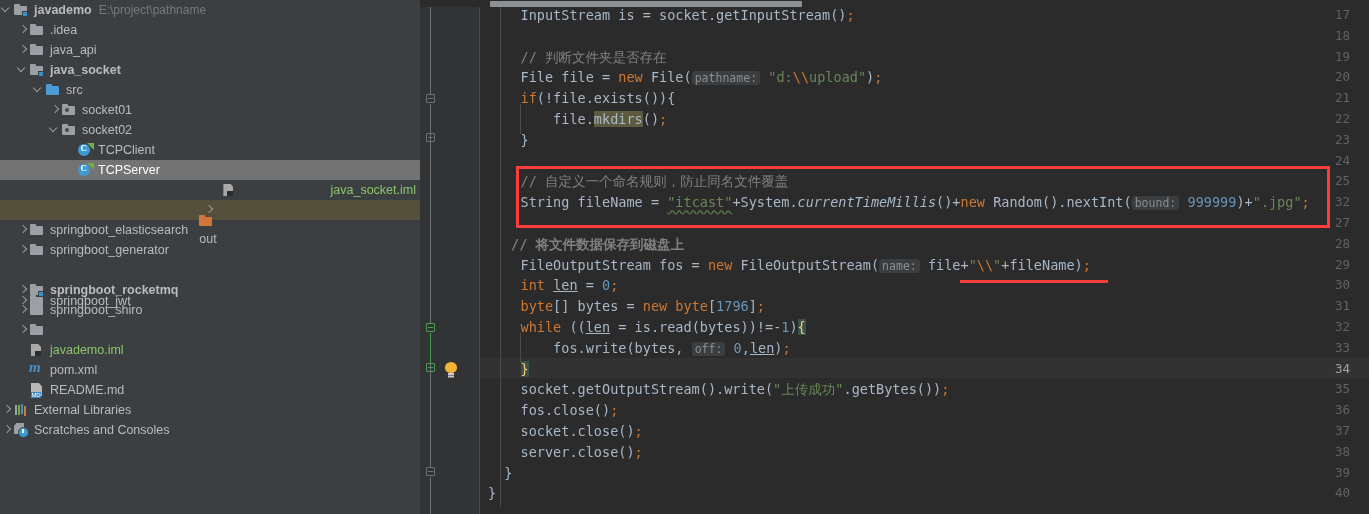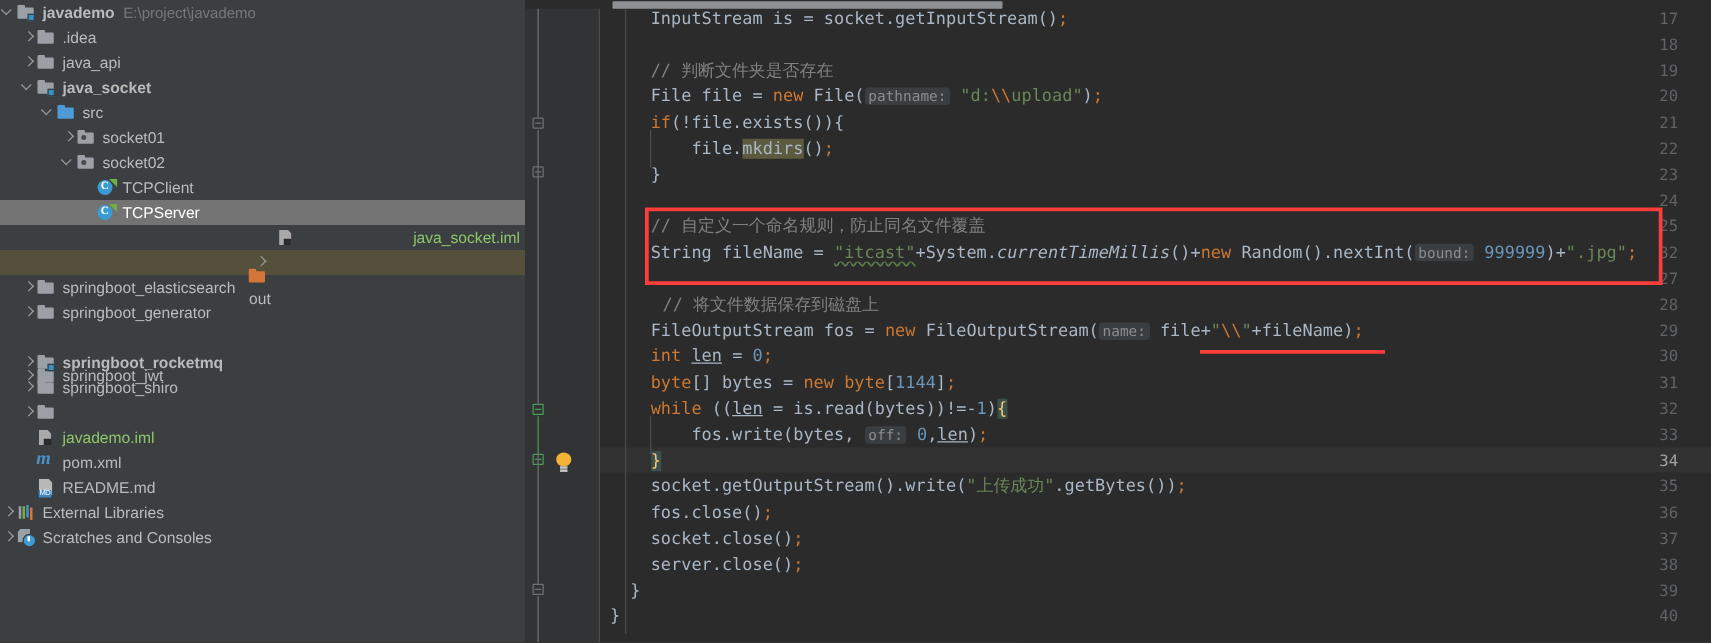--- a/index.html
+++ b/index.html
@@ -209,21 +209,21 @@
     background: #313335;
   }
   #gutter-sep {
     position: absolute; left: 59px; top: 0;
     width: 1px; height: 514px;
     background: #4B4B4B;
   }
   .linenum {
     position: absolute; right: 19px;
     width: 30px;
-    text-align: center;
+    text-align: right;
     font-size: 12.5px;
     color: #606366;
     line-height: 20.8px;
     font-family: "DejaVu Sans Mono", monospace;
   }
   .linenum.cur { color: #A1A3A5; }
   .code-line {
     position: absolute;
     left: 68px;
     height: 20.8px;
@@ -333,21 +333,21 @@
 
   <div id="sidebar">
     <div id="tree-container">
         <div class="tree-row" style="top: 0px; position: absolute; left: 0px; width: 420px;">
           <span style="display:inline-block;width:0px"></span>
           <span class="arrow down"></span>
           <span class="ico folder module">
             <span class="badge"></span>
           </span>
           <span class="lbl bold">javademo</span>
-          <span class="sub">E:\project\javademo</span>
+          <span class="sub">E:\project\pathname</span>
         </div>
         <div class="tree-row" style="top: 20px; position: absolute; left: 0px; width: 420px;">
           <span style="display:inline-block;width:16px"></span>
           <span class="arrow right"></span>
           <span class="ico folder"></span>
           <span class="lbl">.idea</span>
         </div>
         <div class="tree-row" style="top: 40px; position: absolute; left: 0px; width: 420px;">
           <span style="display:inline-block;width:16px"></span>
           <span class="arrow right"></span>
@@ -530,27 +530,27 @@
         <div class="code-line" style="top: 129.8px; left: 100.52px;">}</div>
         <div class="linenum" style="top: 150.6px;">24</div>
         <div class="code-line" style="top: 150.6px; left: 68px;"></div>
         <div class="linenum" style="top: 171.4px;">25</div>
         <div class="code-line" style="top: 171.4px; left: 100.52px;"><span class="cmt">// 自定义一个命名规则，防止同名文件覆盖</span></div>
         <div class="linenum" style="top: 192.2px;">32</div>
         <div class="code-line" style="top: 192.2px; left: 100.52px;">String fileName = <span class="str typo">"itcast"</span>+System.<span class="ital">currentTimeMillis</span>()+<span class="kw">new</span> Random().nextInt(<span class="hintbox">bound:</span> <span class="num">999999</span>)+<span class="str">".jpg"</span><span class="semi">;</span></div>
         <div class="linenum" style="top: 213px;">27</div>
         <div class="code-line" style="top: 213px; left: 68px;"></div>
         <div class="linenum" style="top: 233.8px;">28</div>
-        <div class="code-line" style="top: 233.8px; left: 110px;"><span class="cmt">// 将文件数据保存到磁盘上</span></div>
+        <div class="code-line" style="top: 233.8px; left: 91px; font-weight: bold;"><span class="cmt">// 将文件数据保存到磁盘上</span></div>
         <div class="linenum" style="top: 254.6px;">29</div>
         <div class="code-line" style="top: 254.6px; left: 100.52px;">FileOutputStream fos = <span class="kw">new</span> FileOutputStream(<span class="hintbox">name:</span> file+<span class="str">"<span class="esc">\\</span>"</span>+fileName)<span class="semi">;</span></div>
         <div class="linenum" style="top: 275.4px;">30</div>
         <div class="code-line" style="top: 275.4px; left: 100.52px;"><span class="kw">int</span> <span class="localvar">len</span> = <span class="num">0</span><span class="semi">;</span></div>
         <div class="linenum" style="top: 296.2px;">31</div>
-        <div class="code-line" style="top: 296.2px; left: 100.52px;"><span class="kw">byte</span>[] bytes = <span class="kw">new</span> <span class="kw">byte</span>[<span class="num">1144</span>]<span class="semi">;</span></div>
+        <div class="code-line" style="top: 296.2px; left: 100.52px;"><span class="kw">byte</span>[] bytes = <span class="kw">new</span> <span class="kw">byte</span>[<span class="num">1796</span>]<span class="semi">;</span></div>
         <div class="linenum" style="top: 317px;">32</div>
         <div class="code-line" style="top: 317px; left: 100.52px;"><span class="kw">while</span> ((<span class="localvar">len</span> = is.read(bytes))!=-<span class="num">1</span>)<span class="brace-hl">{</span></div>
         <div class="linenum" style="top: 337.8px;">33</div>
         <div class="code-line" style="top: 337.8px; left: 100.52px;">    fos.write(bytes, <span class="hintbox">off:</span> <span class="num">0</span>,<span class="localvar">len</span>)<span class="semi">;</span></div>
         <div class="linenum cur" style="top: 358.6px;">34</div>
         <div class="code-line" style="top: 358.6px; left: 100.52px;"><span class="brace-hl">}</span></div>
         <div class="linenum" style="top: 379.4px;">35</div>
         <div class="code-line" style="top: 379.4px; left: 100.52px;">socket.getOutputStream().write(<span class="str">"上传成功"</span>.getBytes())<span class="semi">;</span></div>
         <div class="linenum" style="top: 400.2px;">36</div>
         <div class="code-line" style="top: 400.2px; left: 100.52px;">fos.close()<span class="semi">;</span></div>

